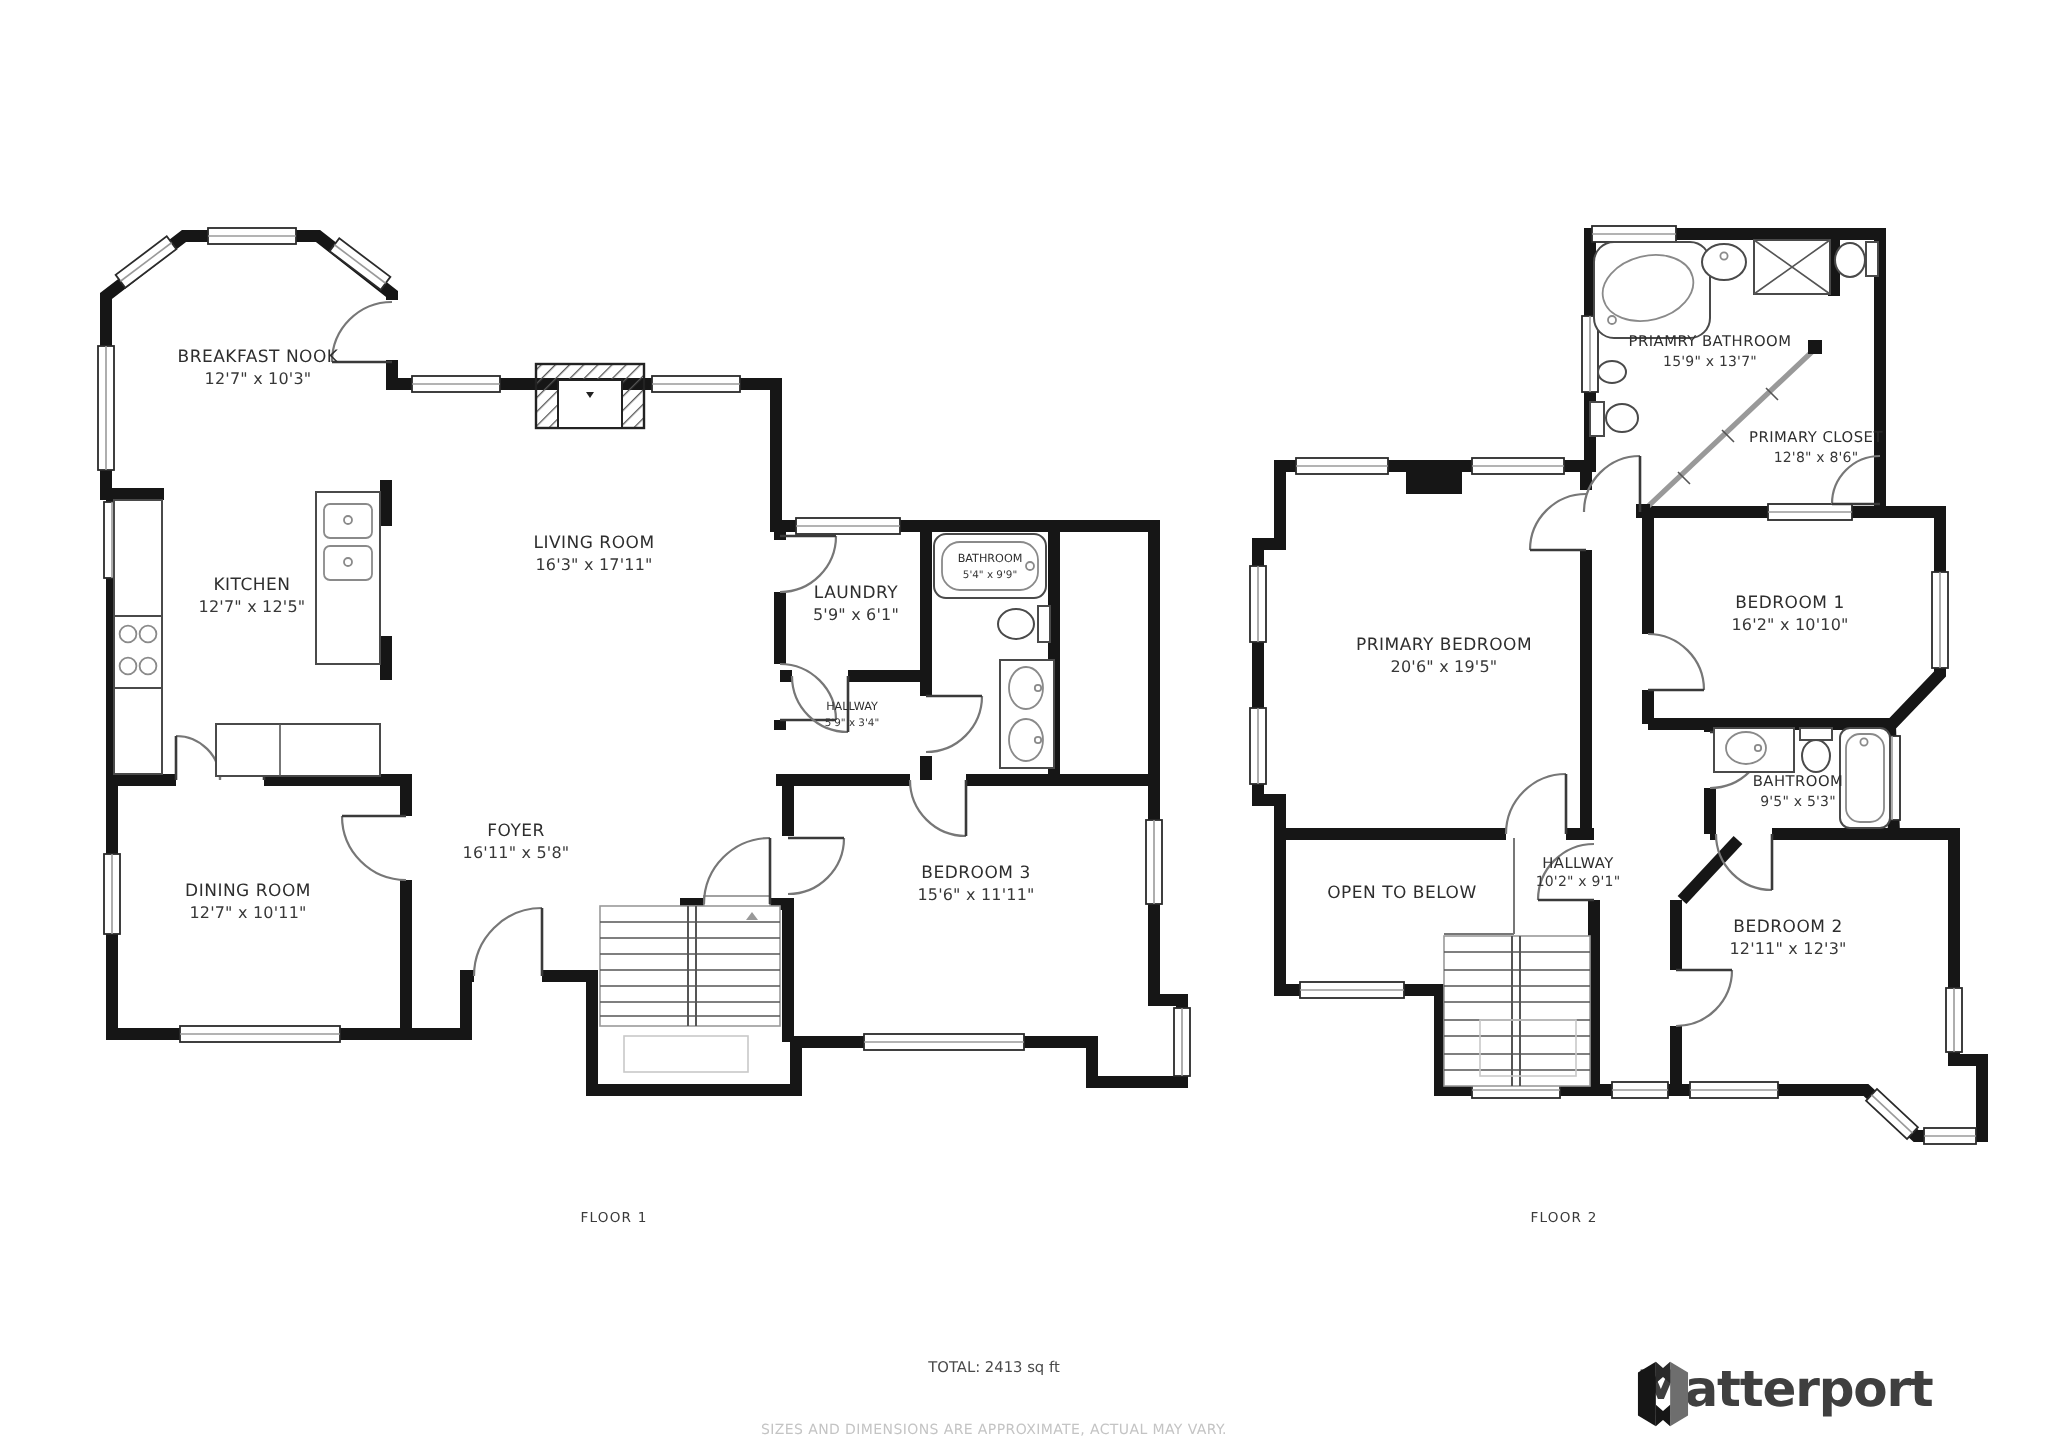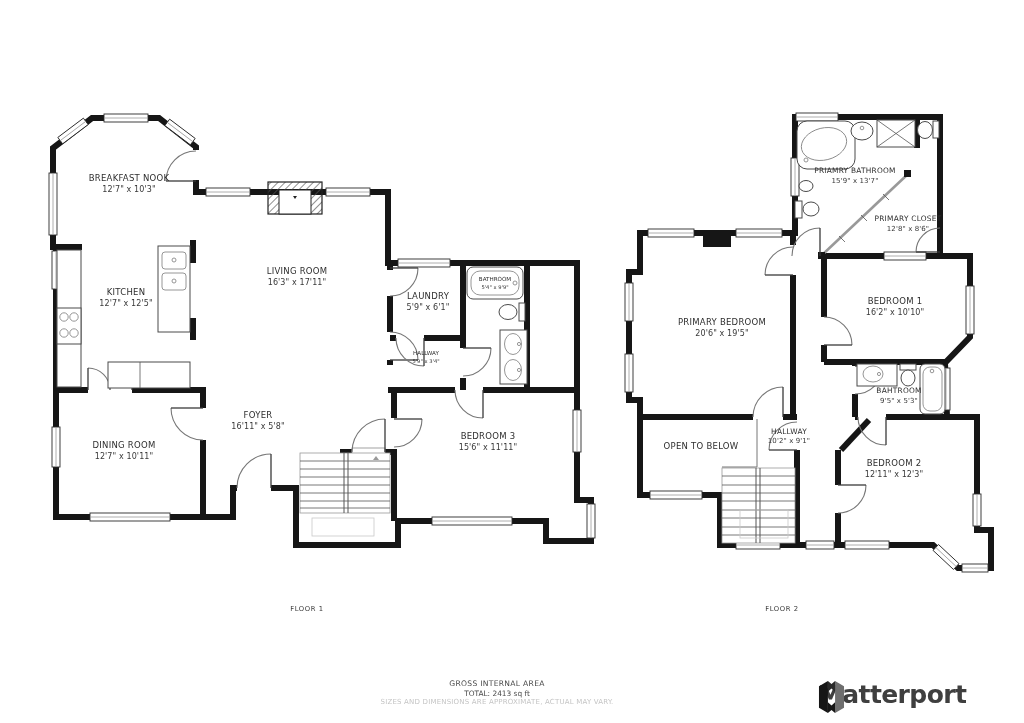--- a/index.html
+++ b/index.html
@@ -19,21 +19,21 @@
   text.room{font-size:8.5px;fill:#2e2e2e;letter-spacing:.25px;text-anchor:middle;}
   text.dims{font-size:8px;fill:#383838;letter-spacing:.1px;text-anchor:middle;}
   text.sm{font-size:5.6px;letter-spacing:0;}
   text.smd{font-size:5.2px;letter-spacing:0;}
   text.md{font-size:7.4px;}
   text.mdd{font-size:7px;}
   text.caption{font-size:6.8px;fill:#3a3a3a;letter-spacing:.6px;text-anchor:middle;}
   .footer{position:absolute;left:197px;top:679px;width:600px;text-align:center;color:#4a4a4a;}
   .footer .l1{font-size:7.6px;letter-spacing:.3px;line-height:9.6px;}
   .footer .l2,.footer .l3{font-size:7.4px;line-height:9.4px;}
-  .footer .disc{font-size:7px;color:#c4c4c4;letter-spacing:.2px;line-height:9.6px;}
+  .footer .disc{font-size:7px;color:#c4c4c4;letter-spacing:.2px;line-height:9.6px;margin-top:23px;}
   .brand{position:absolute;left:818px;top:680px;display:flex;align-items:center;gap:9px;}
   .brand .word{font-size:25px;font-weight:bold;color:#3f3f3f;letter-spacing:-0.6px;}
 </style>
 </head>
 <body>
 
 <div class="stage">
 <svg width="1024" height="723" viewBox="0 0 1024 723">
   <defs>
     <pattern id="hatch" patternUnits="userSpaceOnUse" width="5" height="5" patternTransform="rotate(45)">
@@ -376,21 +376,20 @@
       <text class="dims mdd" x="789" y="443">10'2" x 9'1"</text>
       <text class="room" x="701" y="449">OPEN TO BELOW</text>
       <text class="room" x="894" y="466">BEDROOM 2</text>
       <text class="dims" x="894" y="477">12'11" x 12'3"</text>
     </g>
     <text class="caption" x="782" y="611">FLOOR 2</text>
   </g>
 </svg>
 
 <div class="footer">
-  <div class="l1">GROSS INTERNAL AREA</div>
   <div class="l3">TOTAL: 2413 sq ft</div>
   <div class="disc">SIZES AND DIMENSIONS ARE APPROXIMATE, ACTUAL MAY VARY.</div>
 </div>
 
 <div class="brand">
   <svg width="27" height="34" viewBox="0 0 30 38">
     <polygon points="19,1 29,7 29,31 19,37" fill="#6e6e6e"></polygon>
     <polygon points="1,7 11,1 11,37 1,31" fill="#161616"></polygon>
     <polygon points="11,1 15,4.5 19,1 19,13 15,9.5 11,13" fill="#2a2a2a"></polygon>
     <polygon points="11,25 15,28.5 19,25 19,37 15,33.5 11,37" fill="#161616"></polygon>

